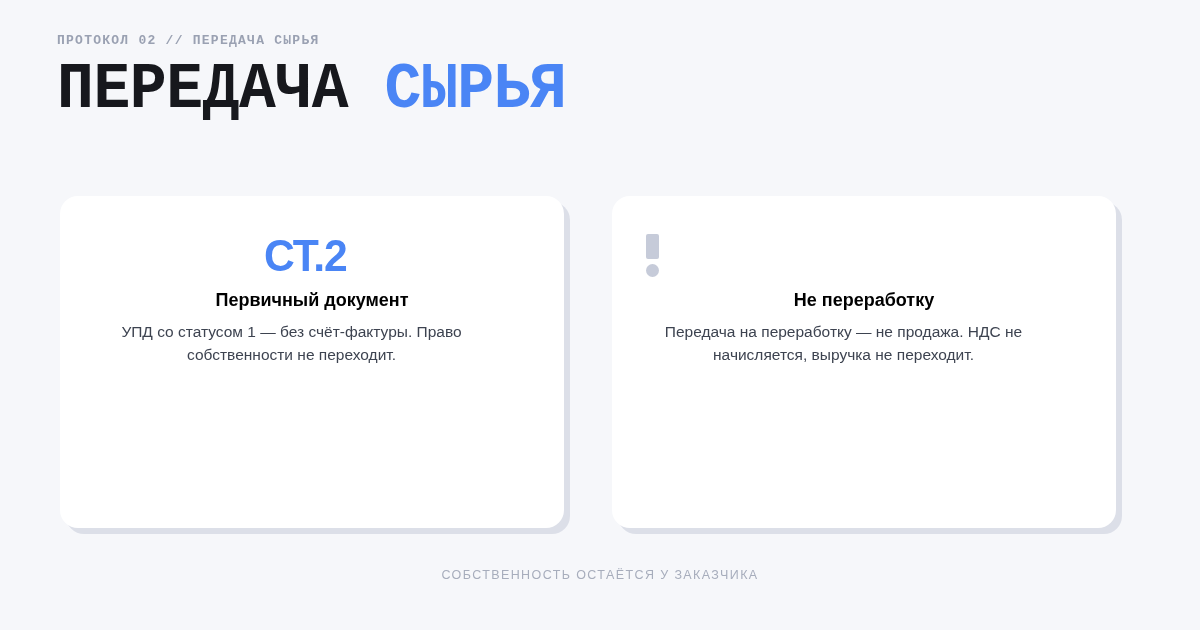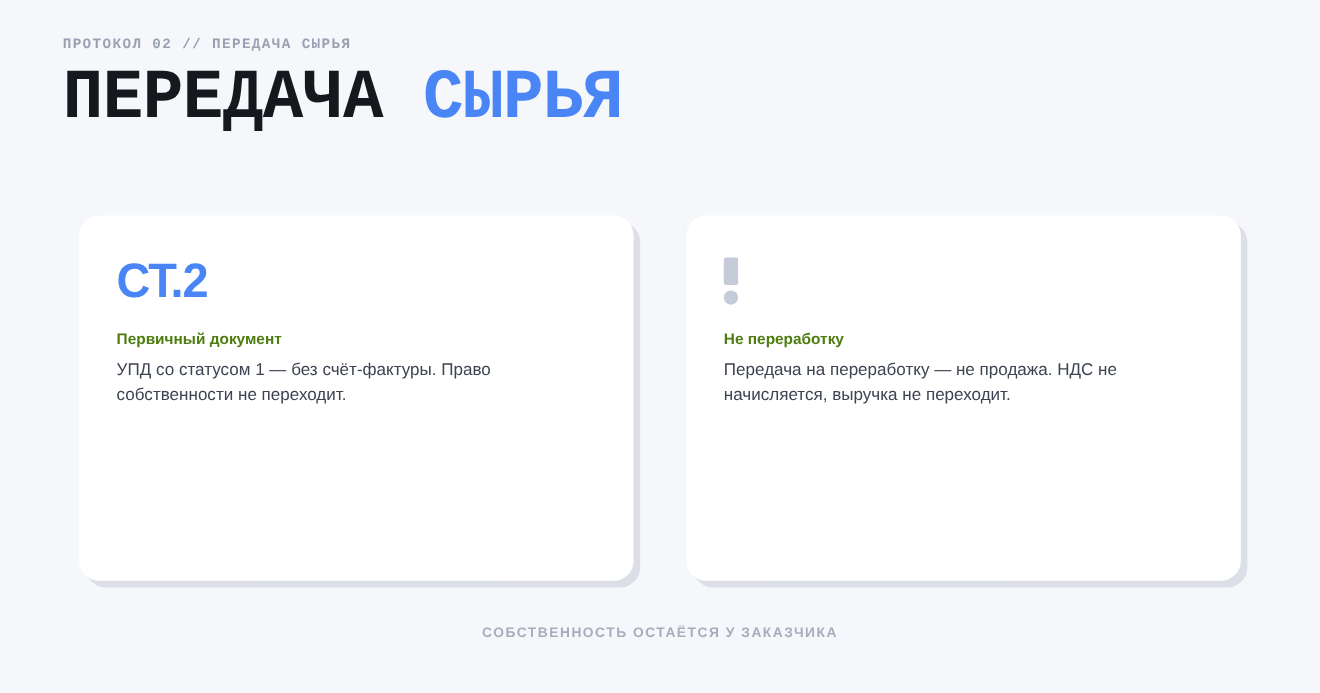--- a/index.html
+++ b/index.html
@@ -54,26 +54,27 @@
     transform-origin: left center;
     font-stretch: condensed;
   }
   .title .accent {
     color: #4a85f5;
   }
 
   
   .cards {
     position: absolute;
-    left: 72px;
+    left: 60px;
     top: 196px;
     width: 1056px;
     height: 332px;
     display: flex;
     gap: 48px;
+    text-align: center;
   }
   .card-wrap {
     position: relative;
     flex: 1 1 0;
     height: 332px;
   }
   .card-shadow {
     position: absolute;
     left: 6px;
     top: 6px;
@@ -132,44 +133,44 @@
   .kicker {
     margin-top: 14px;
     font-size: 13px;
     font-weight: 700;
     letter-spacing: 1.1px;
     color: #4a85f5;
     text-transform: uppercase;
     line-height: 1.2;
   }
   .card-heading {
-    margin-top: 21px;
-    font-size: 14px;
-    font-weight: 700;
-    color: #4d7c0f;
+    margin-top: 11px;
+    font-size: 18px;
+    font-weight: 700;
+    color: #000000;
     line-height: 1.3;
   }
   .card-body {
     margin-top: 9px;
     font-size: 15.5px;
     font-weight: 400;
     color: #3d4350;
     line-height: 1.46;
     max-width: 395px;
   }
 
   
   .footer {
     position: absolute;
     left: 0;
     top: 568px;
     width: 1200px;
     text-align: center;
     font-size: 12.5px;
-    font-weight: 700;
+    font-weight: 400;
     letter-spacing: 1.4px;
     color: #a7adbc;
     text-transform: uppercase;
     line-height: 1.2;
   }
 </style>
 </head>
 <body>
 
 <div class="page">

